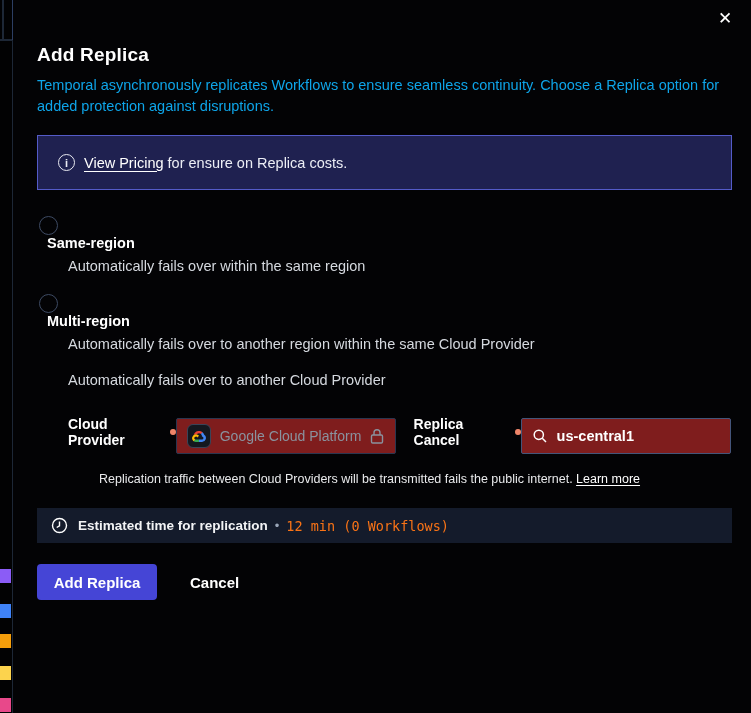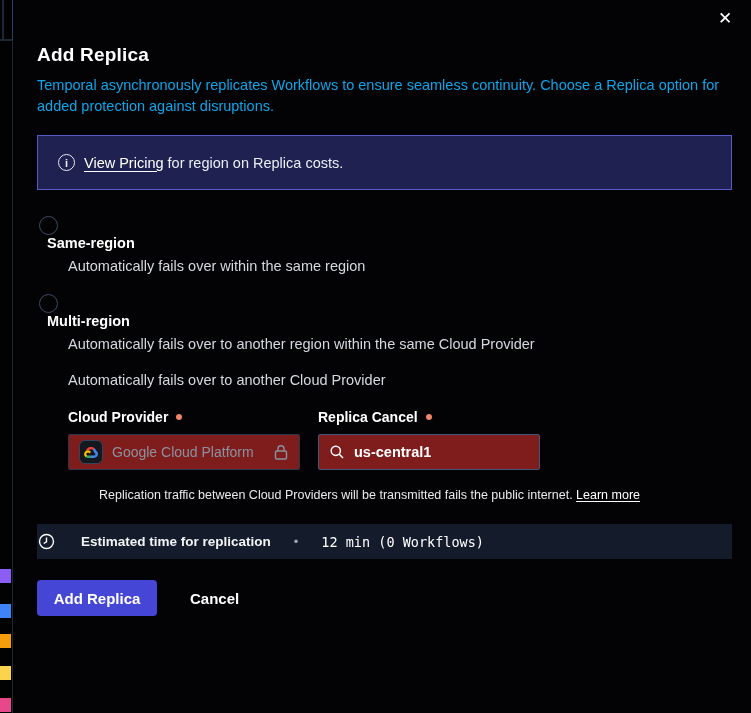--- a/index.html
+++ b/index.html
@@ -43,43 +43,43 @@
   .option { margin-bottom:20px; }
   .option-head { display:flex; align-items:flex-start;flex-direction:column; }
   .radio { width:19px; height:19px; border-radius:50%; border:1.6px solid #3d4a63;
            background:transparent; flex:0 0 auto; margin-left:2px; cursor:pointer; }
   .radio.selected { border-color:#4d55e5; background:#4d55e5; }
   .option-label { margin-left:10px; font-size:14.5px; font-weight:700; color:#fff; }
   .option-desc { margin:7px 0 0 31px; font-size:14.5px; color:#d5d9df; }
 
   .subform { margin:21px 0 0 31px; }
   .field-row { display:flex; }
-  .field { display:flex; flex-direction:column; }
+  .field { display:flex; }
   .field + .field { margin-left:18px; }
   .field-label { font-size:14px; font-weight:700; color:#fff; display:flex; align-items:center; }
   .required-dot { width:6px; height:6px; border-radius:50%; background:#ee8569; margin-left:8px; display:inline-block; }
   .field-box { margin-top:9px; height:36px; display:flex; align-items:center;
                background:#7f1d1d; border-radius:2px; padding:0 10px; }
   .provider-box { width:232px; border:1.5px solid #2b3650; color:#8a929e; }
   .provider-tile { width:24px; height:24px; border:1px solid #3a4458; border-radius:6px;
                    background:#14181f; display:flex; align-items:center; justify-content:center; flex:0 0 auto; }
   .provider-name { margin-left:9px; font-size:14px; color:#8a929e; flex:1; white-space:nowrap; }
   .region-box { width:222px; border:1.5px solid #44557a; }
   .region-input { background:transparent; border:none; outline:none; color:#fff;
                   font-size:14.5px; font-weight:600; font-family:"Liberation Sans", sans-serif;
                   margin-left:9px; width:160px; }
 
   .note { margin:18px 0 0 31px; font-size:12.5px; color:#e9eaec; }
   .note-link { text-decoration:underline; text-underline-offset:2px; color:#fff; cursor:pointer; }
 
   .estimate-banner { margin-top:22px; width:695px; height:35px; background:#141b2b;
-      display:flex; align-items:center; padding:0 1px;gap:16px; }
+      display:flex; align-items:center; padding:0 14px; }
   .estimate-label { margin-left:10px; font-size:13.5px; font-weight:700; color:#f2f3f5; }
   .estimate-sep { margin:0 7px; color:#9aa6b8; font-size:13px; }
-  .estimate-value { font-family:"DejaVu Sans Mono", monospace; font-size:13.5px; color:#ffffff; }
+  .estimate-value { font-family:"DejaVu Sans Mono", monospace; font-size:13.5px; color:#f97316; }
 
   .actions { margin-top:21px; display:flex; align-items:center; }
   .primary-btn { width:120px; height:36px; background:#4545d6; border:none; border-radius:4px;
       color:#fff; font-size:15px; font-weight:600; font-family:"Liberation Sans", sans-serif; cursor:pointer; }
   .secondary-btn { margin-left:33px; background:none; border:none; color:#fff; font-size:15px;
       font-weight:600; font-family:"Liberation Sans", sans-serif; cursor:pointer; }
 
   svg { display:block; }
 </style>
 </head>
@@ -100,21 +100,21 @@
 
 <div class="modal">
   <div class="close-btn">✕</div>
 
   <div class="content">
     <div class="title">Add Replica</div>
     <div class="description">Temporal asynchronously replicates Workflows to ensure seamless continuity. Choose a Replica option for added protection against disruptions.</div>
 
     <div class="pricing-banner">
       <span class="info-icon">i</span>
-      <span class="pricing-text"><a class="pricing-link">View Pricing</a><span> for region on Replica costs.</span></span>
+      <span class="pricing-text"><a class="pricing-link">View Pricing</a><span> for ensure on Replica costs.</span></span>
     </div>
 
     <div class="options">
 
       <div class="option">
         <div class="option-head">
           <span class="radio"></span>
           <span class="option-label">Same-region</span>
         </div>
         <div class="option-desc">Automatically fails over within the same region</div>

